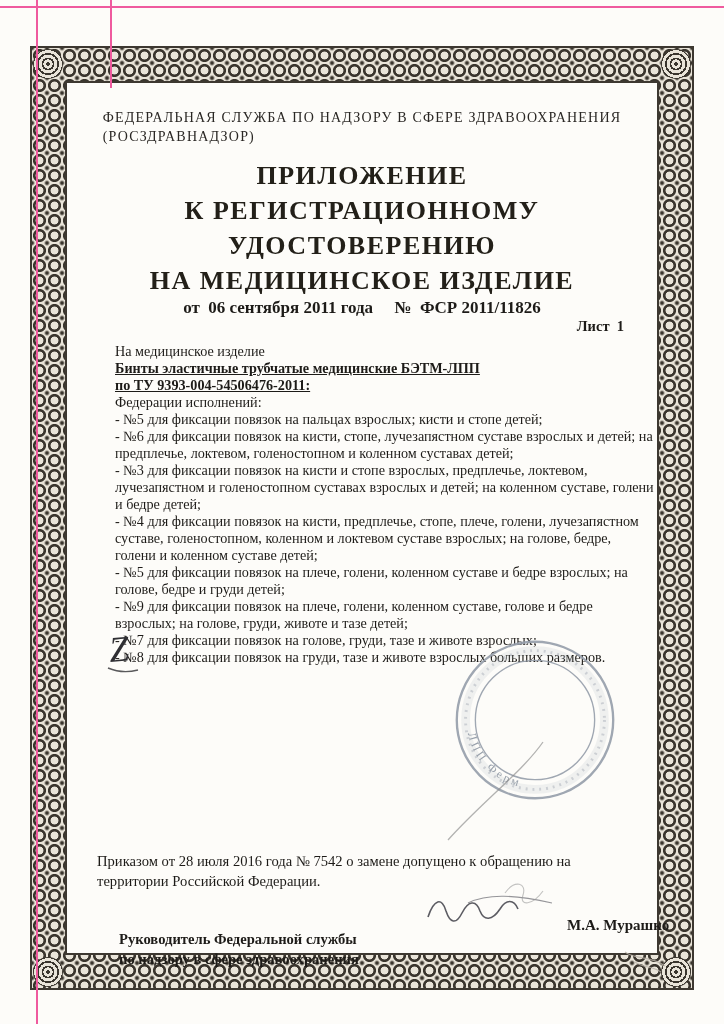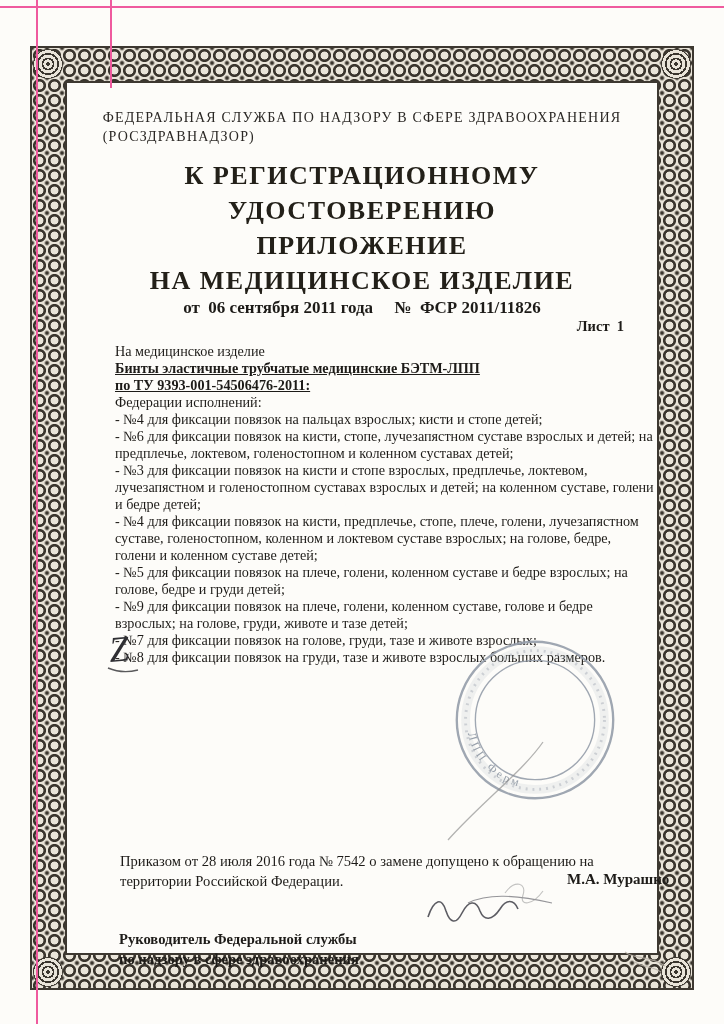--- a/index.html
+++ b/index.html
@@ -39,23 +39,23 @@
   
   .content { position:absolute; left:66px; top:82px; width:592px; z-index:2; }
   .agency { margin:26px auto 0; width:fit-content; font-size:14px; letter-spacing:1.2px; line-height:19px; text-align:left; color:#2a2724; }
   .title  { margin-top:12px; text-align:center; font-size:26px; font-weight:bold; letter-spacing:1.5px; line-height:35px; color:#232019; }
   .dateline { text-align:center; font-size:17px; font-weight:bold; white-space:pre-wrap; }
   .sheet { margin-top:0; text-align:right; padding-right:34px; font-weight:bold; font-size:14.5px; white-space:pre-wrap; }
   .body-text { margin-top:8px; padding-left:49px; padding-right:4px; font-size:14.2px; line-height:17px; }
   .body-text .b { font-weight:bold;text-decoration:underline; }
   .body-text div { margin:0; }
 
-  .order { position:absolute; left:120px; top:851px; width:545px; font-size:14.6px; line-height:20px; z-index:2; }
+  .order { position:absolute; left:97px; top:851px; width:545px; font-size:14.6px; line-height:20px; z-index:2; }
   .sig-title { position:absolute; left:119px; top:899px; font-size:14.6px; font-weight:bold; line-height:20px; z-index:2;margin-top:30px; }
-  .sig-name  { position:absolute; left:567px; top:871px; font-size:15px; font-weight:bold; z-index:2; }
+  .sig-name  { position:absolute; left:567px; top:917px; font-size:15px; font-weight:bold; z-index:2; }
 
   .stamp { position:absolute; left:447px; top:632px; width:176px; height:176px; z-index:3; opacity:.92; }
   .handwriting { position:absolute; left:0; top:0; width:724px; height:1024px; z-index:4; pointer-events:none; }
 </style>
 </head>
 <body>
 
 <div class="page">
 
   <div class="frame">
@@ -66,34 +66,34 @@
     <div class="frame-inner"></div>
   </div>
 
   <div class="content">
     <div class="agency">
       <div>ФЕДЕРАЛЬНАЯ СЛУЖБА ПО НАДЗОРУ В СФЕРЕ ЗДРАВООХРАНЕНИЯ</div>
       <div>(РОСЗДРАВНАДЗОР)</div>
     </div>
 
     <div class="title">
+      <div>ПРИЛОЖЕНИЕ</div>
       <div>К РЕГИСТРАЦИОННОМУ УДОСТОВЕРЕНИЮ</div>
-      <div>ПРИЛОЖЕНИЕ</div>
       <div>НА МЕДИЦИНСКОЕ ИЗДЕЛИЕ</div>
     </div>
 
     <div class="dateline">от  06 сентября 2011 года     №  ФСР 2011/11826</div>
     <div class="sheet">Лист  1</div>
 
     <div class="body-text">
       <div>На медицинское изделие</div>
       <div class="b">Бинты эластичные трубчатые медицинские БЭТМ-ЛПП</div>
-      <div class="b">по ТУ 9393-001-54506476-2011:</div>
+      <div class="b">по ТУ 9393-004-54506476-2011:</div>
       <div>Федерации исполнений:</div>
-      <div>- №4 для фиксации повязок на пальцах взрослых; кисти и стопе детей;</div>
+      <div>- №5 для фиксации повязок на пальцах взрослых; кисти и стопе детей;</div>
       <div>- №6 для фиксации повязок на кисти, стопе, лучезапястном суставе взрослых и детей; на предплечье, локтевом, голеностопном и коленном суставах детей;</div>
       <div>- №3 для фиксации повязок на кисти и стопе взрослых, предплечье, локтевом, лучезапястном и голеностопном суставах взрослых и детей; на коленном суставе, голени и бедре детей;</div>
       <div>- №4 для фиксации повязок на кисти, предплечье, стопе, плече, голени, лучезапястном суставе, голеностопном, коленном и локтевом суставе взрослых; на голове, бедре, голени и коленном суставе детей;</div>
       <div>- №5 для фиксации повязок на плече, голени, коленном суставе и бедре взрослых; на голове, бедре и груди детей;</div>
       <div>- №9 для фиксации повязок на плече, голени, коленном суставе, голове и бедре взрослых; на голове, груди, животе и тазе детей;</div>
       <div>- №7 для фиксации повязок на голове, груди, тазе и животе взрослых;</div>
       <div>- №8 для фиксации повязок на груди, тазе и животе взрослых больших размеров.</div>
     </div>
   </div>
 

